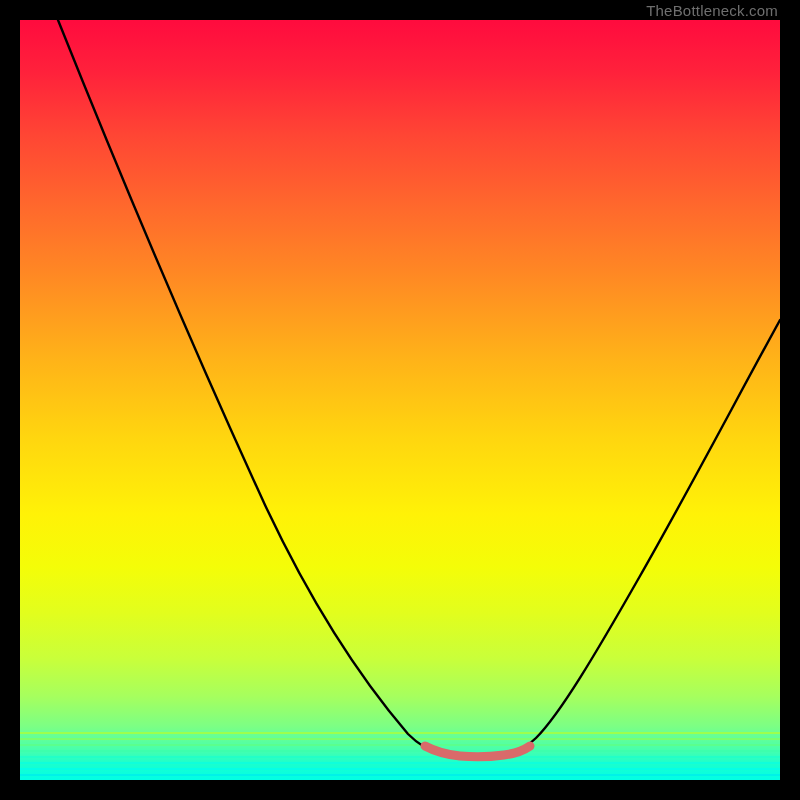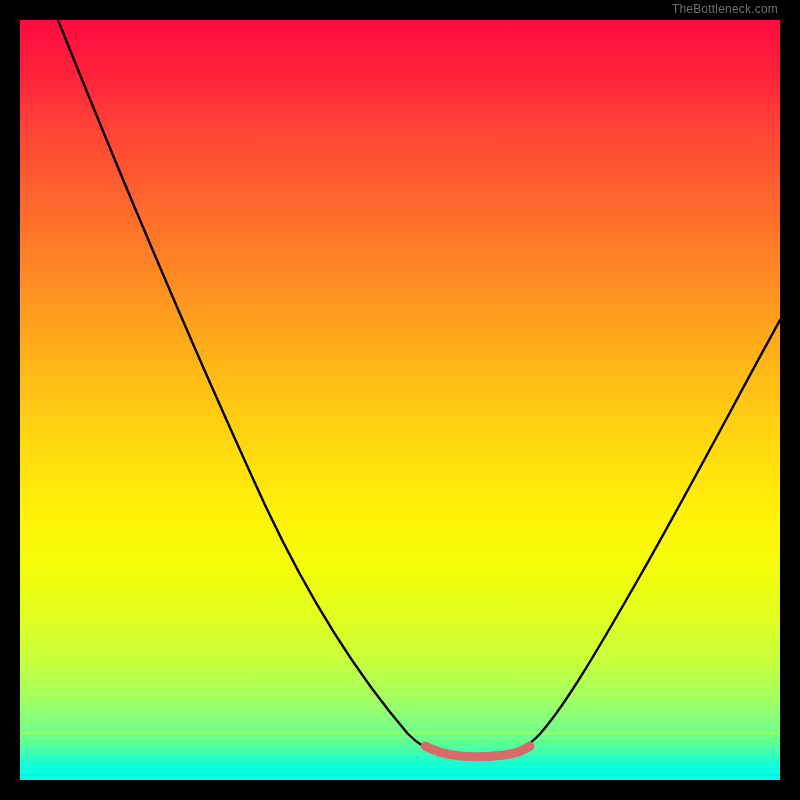--- a/index.html
+++ b/index.html
@@ -50,21 +50,21 @@
     position: absolute;
     inset: 0;
     width: 100%;
     height: 100%;
   }
   .watermark {
     position: absolute;
     top: 2px;
     right: 22px;
     font-family: Arial, Helvetica, sans-serif;
-    font-size: 12px;
+    font-size: 15px;
     color: #6f6f6f;
     letter-spacing: 0.2px;
   }
 </style>
 </head>
 <body>
 
 <div class="frame">
 
   <div class="plot-area">

